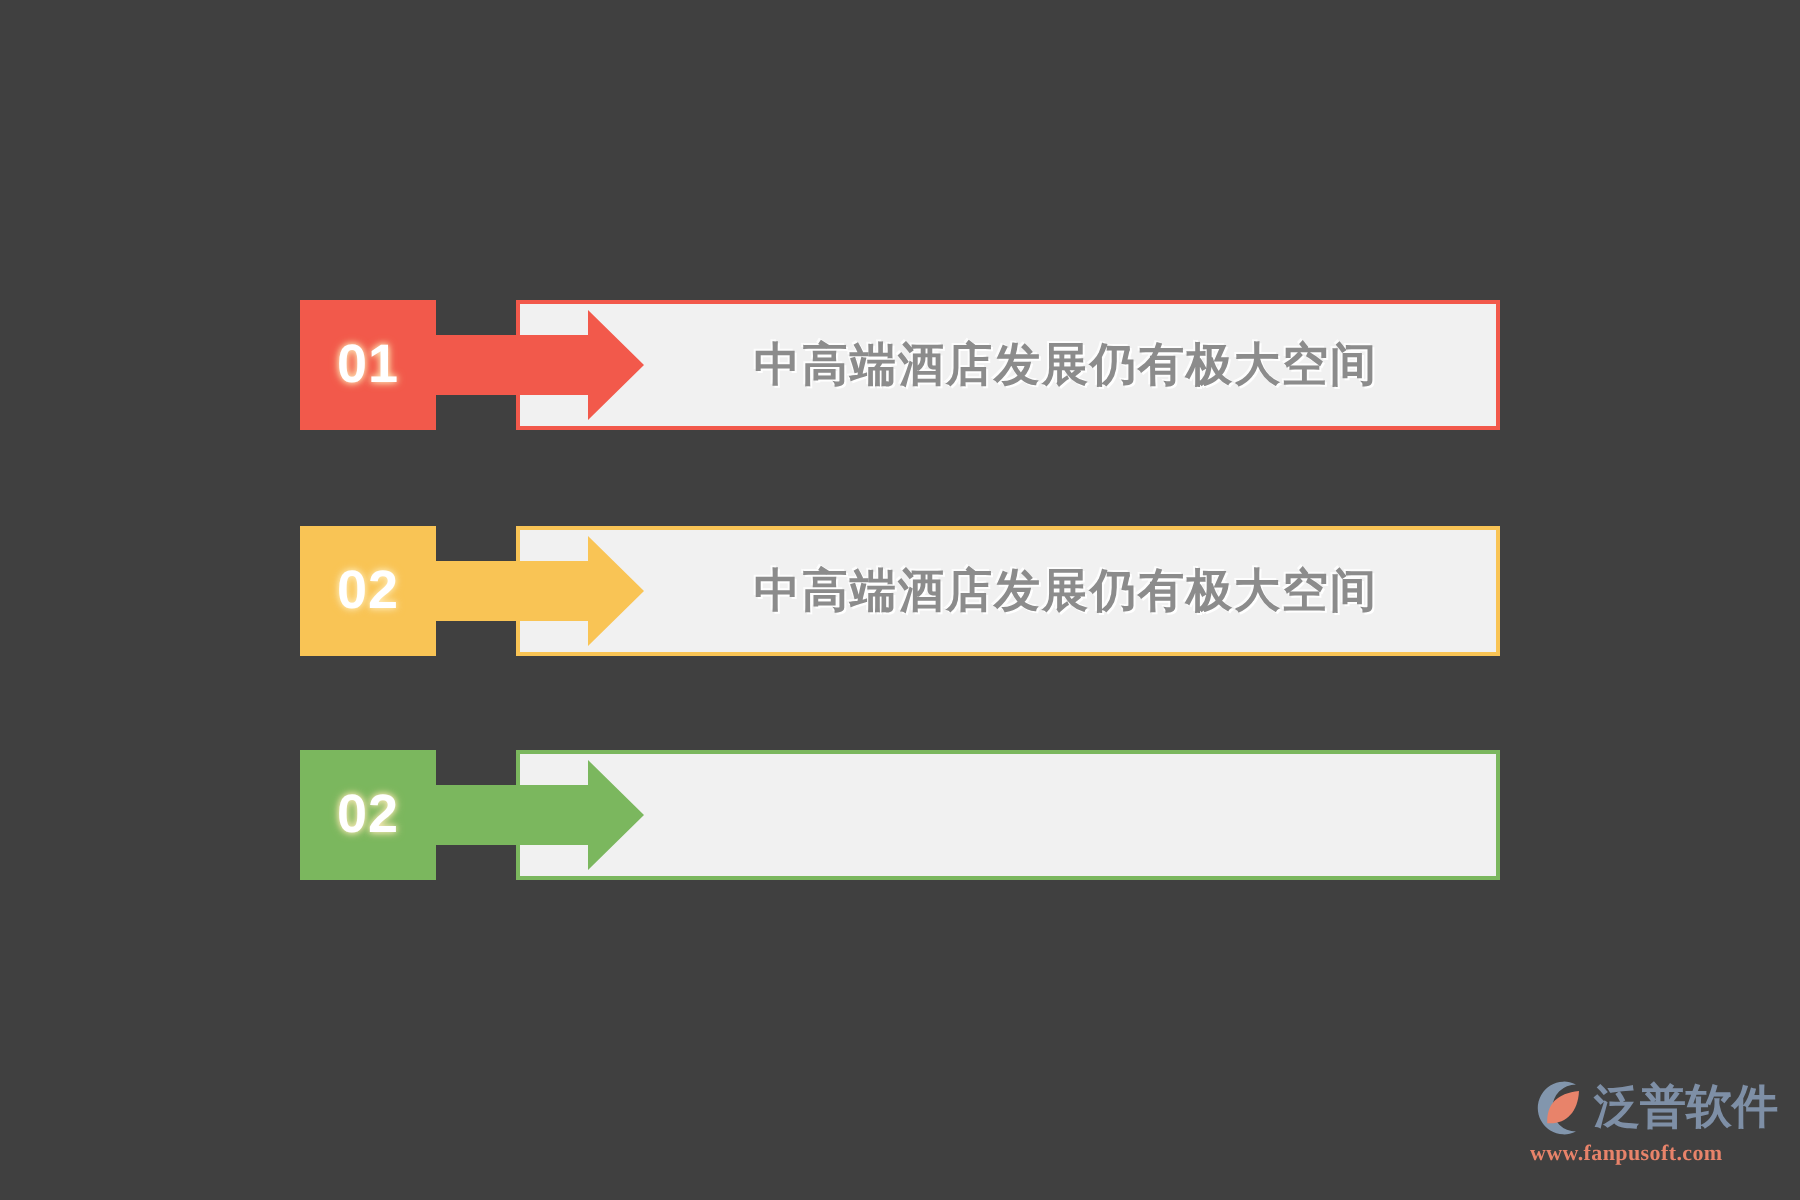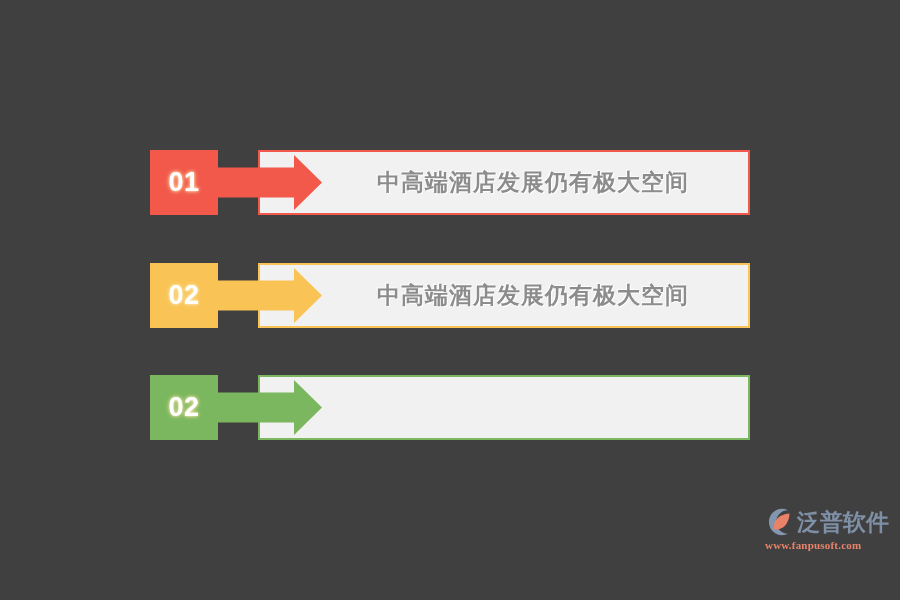--- a/index.html
+++ b/index.html
@@ -99,21 +99,21 @@
 
   
   #row-1 { top: 150px; }
   #row-2 { top: 263px; }
   #row-3 { top: 375px; }
 
   
   #watermark {
     position: absolute;
     left: 764px;
-    top: 506px;
+    top: 538px;
     width: 130px;
     height: 50px;
     display: flex;
     flex-direction: column;
     align-items: flex-start;
   }
   #logo-row {
     display: flex;
     align-items: center;
     height: 32px;

